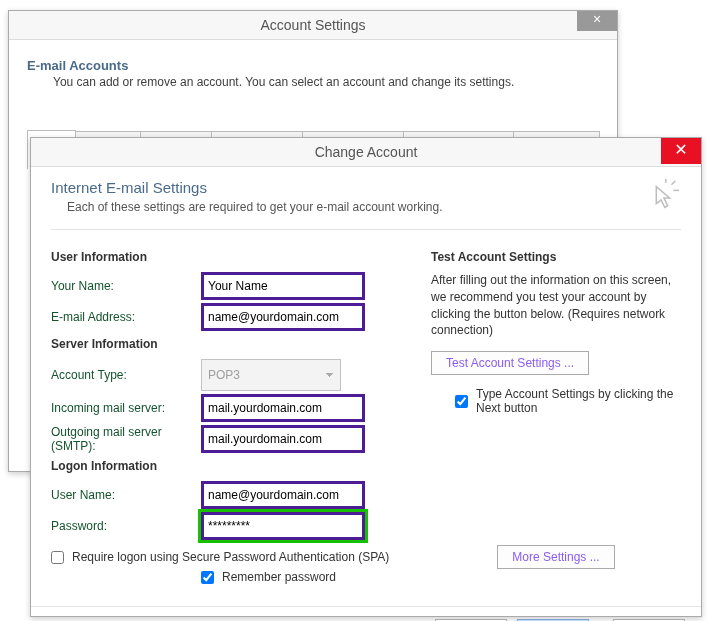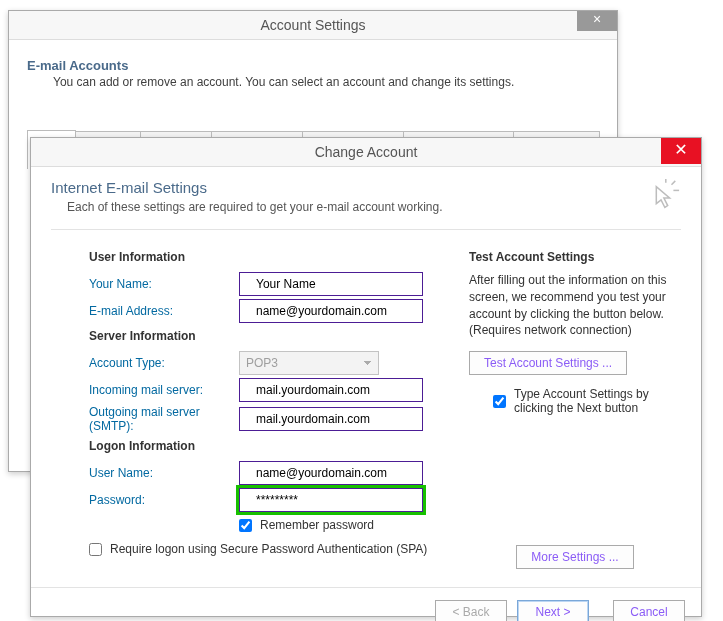--- a/index.html
+++ b/index.html
@@ -74,35 +74,35 @@
   
   .ca-body { padding: 12px 20px; }
   .ca-header {
     display:flex; justify-content:space-between; align-items:flex-start;
     border-bottom:1px solid #e3e3e3; padding-bottom:12px; margin-bottom:14px;
   }
   .ca-header-left { }
   .ca-header h2 { font-size:15px; font-weight:normal; color:#4a6a8a; margin:0 0 4px 0; }
   .ca-header p { margin:0 12px 0 16px; color:#555; }
   .cursor-icon { width:38px; height:38px; }
-  .two-col { display:flex; gap:30px;margin-left:38px; }
+  .two-col { display:flex; gap:30px; }
   .col-left { flex:0 0 350px; }
   .col-right { flex:1; }
   .sec-h { font-weight:bold; margin: 6px 0 8px 0; color:#333; }
   .row { display:flex; align-items:center; margin: 3px 0; }
-  .row label { width:150px; color:#0369a1; }
+  .row label { width:150px; color:#14532d; }
   .row input[type=text], .row input[type=password] {
-    width:150px; border:1px solid #4c1d95; padding:2px 16px; font-size:12px; height:18px;
+    width:150px; border:3px solid #4c1d95; padding:2px 4px; font-size:12px; height:18px;
     font-family:inherit;
   }
   .row input.green-box {
     outline: 3px solid #17c000;
   }
   select.acct-type {
-    width:140px; border:1px solid #aaa; background:#eee; color:#777; height:24px;
+    width:140px; border:1px solid #aaa; background:#eee; color:#777; height:32px;
     appearance:none; padding:0 18px 0 6px; font-size:12px; font-family:inherit;
     background-image: linear-gradient(45deg, transparent 50%, #888 50%), linear-gradient(135deg, #888 50%, transparent 50%);
     background-position: right 10px center, right 6px center;
     background-size: 4px 4px, 4px 4px;
     background-repeat:no-repeat;
   }
   .check-row { display:flex; align-items:center; margin:4px 0; gap:4px; }
   .check-row input { margin:0 4px 0 0; }
   .right-text { line-height:1.4; color:#333; }
   .btn {
@@ -203,28 +203,28 @@
 
         <div class="sec-h">Logon Information</div>
         <div class="row">
           <label>User Name:</label>
           <input type="text" value="name@yourdomain.com" style="">
         </div>
         <div class="row">
           <label>Password:</label>
           <input type="text" class="green-box" value="*********" style="">
         </div>
+        <div class="check-row spa-row">
+          <input type="checkbox" style="">
+          <span>Require logon using Secure Password Authentication (SPA)</span>
+        </div>
+
         <div class="check-row" style="margin-left:150px; margin-top:6px;">
           <input type="checkbox" checked="" style="">
           <span>Remember password</span>
-        </div>
-
-        <div class="check-row spa-row">
-          <input type="checkbox" style="">
-          <span>Require logon using Secure Password Authentication (SPA)</span>
         </div>
       </div>
 
       <div class="col-right">
         <div class="sec-h">Test Account Settings</div>
         <div class="right-text">After filling out the information on this screen, we recommend you test your account by clicking the button below. (Requires network connection)</div>
         <div style="margin:12px 0;">
           <button class="btn">Test Account Settings ...</button>
         </div>
         <div class="check-row" style="margin-left:24px;">

